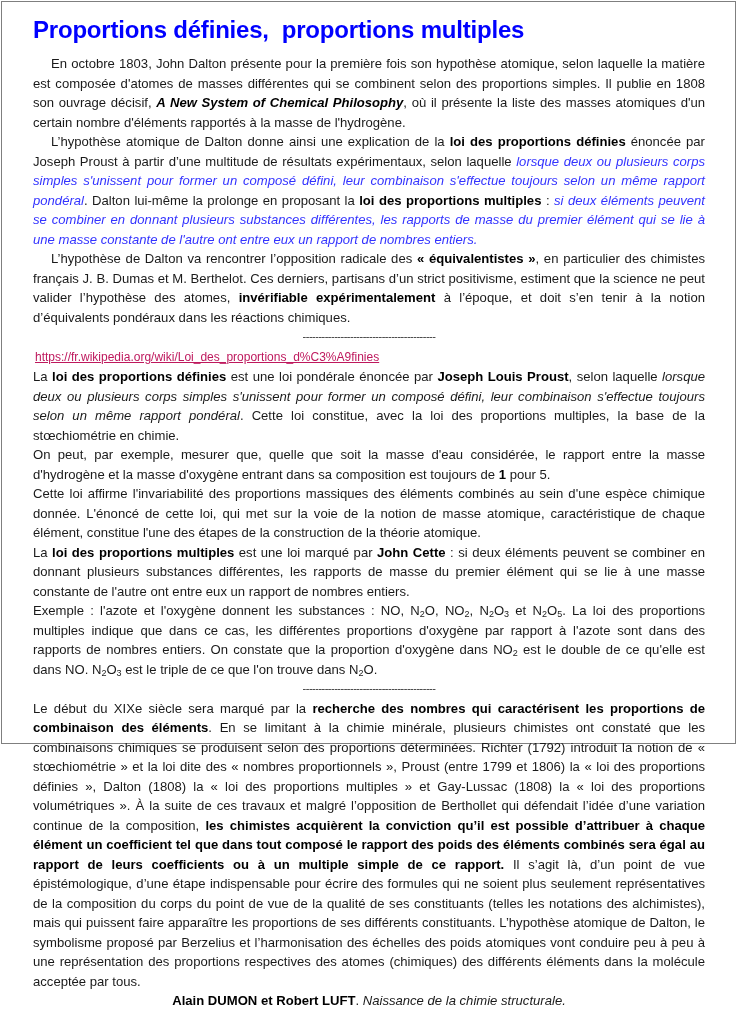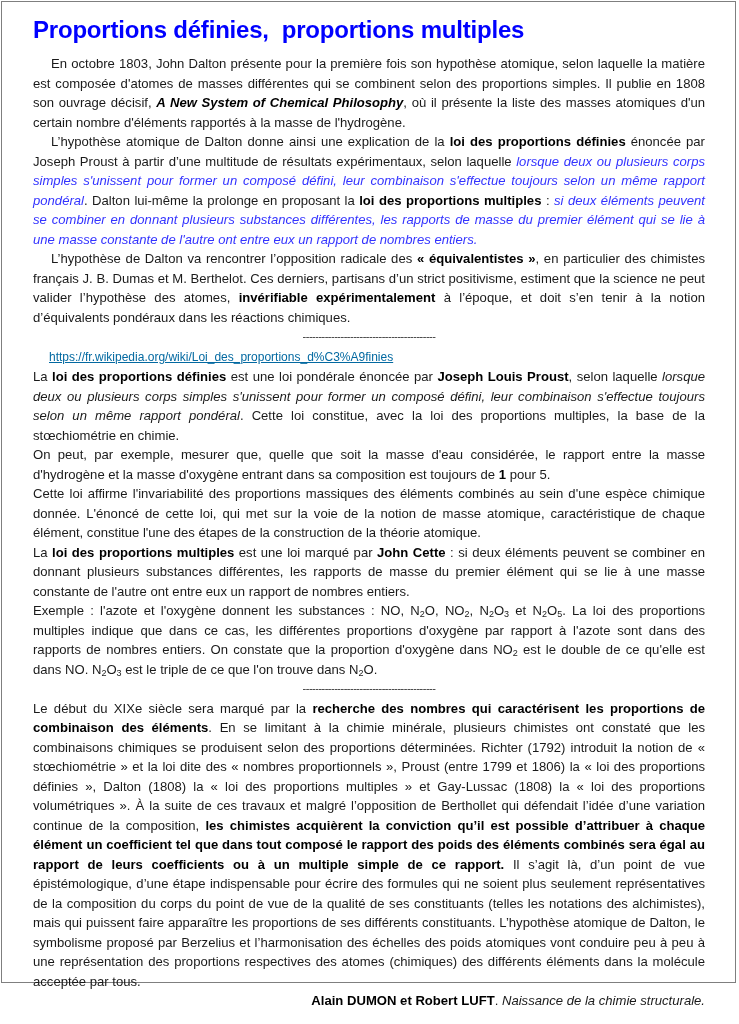--- a/index.html
+++ b/index.html
@@ -1,19 +1,19 @@
 <!DOCTYPE html>
 <html><head>
 <meta charset="utf-8">
 <style>
   html, body { margin: 0; padding: 0; background: #ffffff; }
   body { width: 739px; height: 1024px; overflow: hidden; }
   .page {
     position: absolute; left: 1px; top: 1px;
-    width: 735px; height: 982px;
+    width: 735px; height: 743px;
     border: 1px solid #7f7f7f;
     box-sizing: border-box;
     background: #fff;
   }
   .title {
     position: absolute; left: 31px; top: 14px;
     margin: 0;
     font-family: "Liberation Sans", sans-serif;
     font-size: 24px; font-weight: bold;
     color: #0000ff;
@@ -26,21 +26,21 @@
     font-size: 13.1px; line-height: 19.5px;
     color: #1a1a1a;
     text-align: justify;
   }
   .content p { margin: 0; }
   .indent { text-indent: 18px; }
   .blue { color: #3333ff; font-style: italic; }
   .sep { text-align: center; font-size: 11px; color: #333; letter-spacing: -0.5px; }
   .sep1 { margin-top: 19px; margin-bottom: 13px; }
   .sep2 { margin-top: 19px; margin-bottom: 19px; }
-  .link { color: #0369a1; text-decoration: underline; display: inline-block; margin-left: 16px; font-size: 12px; }
+  .link { color: #be185d; text-decoration: underline; display: inline-block; margin-left: 2px; font-size: 12px; }
   b { font-weight: bold; color: #000; }
   i { font-style: italic; }
   sub { font-size: 9px; vertical-align: -2px; line-height: 0; }
 </style>
 </head>
 <body>
 
 <div class="page">
   <h1 class="title">Proportions définies,  proportions multiples</h1>
 
@@ -63,15 +63,15 @@
     <p>Cette loi affirme l'invariabilité des proportions massiques des éléments combinés au sein d'une espèce chimique donnée. L'énoncé de cette loi, qui met sur la voie de la notion de masse atomique, caractéristique de chaque élément, constitue l'une des étapes de la construction de la théorie atomique.</p>
 
     <p><span>La </span><b>loi des proportions multiples</b><span> est une loi marqué par </span><b>John Cette</b><span> : si deux éléments peuvent se combiner en donnant plusieurs substances différentes, les rapports de masse du premier élément qui se lie à une masse constante de l'autre ont entre eux un rapport de nombres entiers.</span></p>
 
     <p><span>Exemple : l'azote et l'oxygène donnent les substances : NO, N</span><sub>2</sub><span>O, NO</span><sub>2</sub><span>, N</span><sub>2</sub><span>O</span><sub>3</sub><span> et N</span><sub>2</sub><span>O</span><sub>5</sub><span>. La loi des proportions multiples indique que dans ce cas, les différentes proportions d'oxygène par rapport à l'azote sont dans des rapports de nombres entiers. On constate que la proportion d'oxygène dans NO</span><sub>2</sub><span> est le double de ce qu'elle est dans NO. N</span><sub>2</sub><span>O</span><sub>3</sub><span> est le triple de ce que l'on trouve dans N</span><sub>2</sub><span>O.</span></p>
 
     <p class="sep sep2">------------------------------------------</p>
 
     <p><span>Le début du XIXe siècle sera marqué par la </span><b>recherche des nombres qui caractérisent les proportions de combinaison des éléments</b><span>. En se limitant à la chimie minérale, plusieurs chimistes ont constaté que les combinaisons chimiques se produisent selon des proportions déterminées. Richter (1792) introduit la notion de « stœchiométrie » et la loi dite des « nombres proportionnels », Proust (entre 1799 et 1806) la « loi des proportions définies », Dalton (1808) la « loi des proportions multiples » et Gay-Lussac (1808) la « loi des proportions volumétriques ». À la suite de ces travaux et malgré l’opposition de Berthollet qui défendait l’idée d’une variation continue de la composition, </span><b>les chimistes acquièrent la conviction qu’il est possible d’attribuer à chaque élément un coefficient tel que dans tout composé le rapport des poids des éléments combinés sera égal au rapport de leurs coefficients ou à un multiple simple de ce rapport.</b><span> Il s’agit là, d’un point de vue épistémologique, d’une étape indispensable pour écrire des formules qui ne soient plus seulement représentatives de la composition du corps du point de vue de la qualité de ses constituants (telles les notations des alchimistes), mais qui puissent faire apparaître les proportions de ses différents constituants. L’hypothèse atomique de Dalton, le symbolisme proposé par Berzelius et l’harmonisation des échelles des poids atomiques vont conduire peu à peu à une représentation des proportions respectives des atomes (chimiques) des différents éléments dans la molécule acceptée par tous.</span></p>
 
-    <p style="text-align:right"><b>Alain DUMON et Robert LUFT</b><span>. </span><i>Naissance de la chimie structurale.</i></p>
+    <p style="text-align:center"><b>Alain DUMON et Robert LUFT</b><span>. </span><i>Naissance de la chimie structurale.</i></p>
   </div>
 </div>
 
 </body></html>

